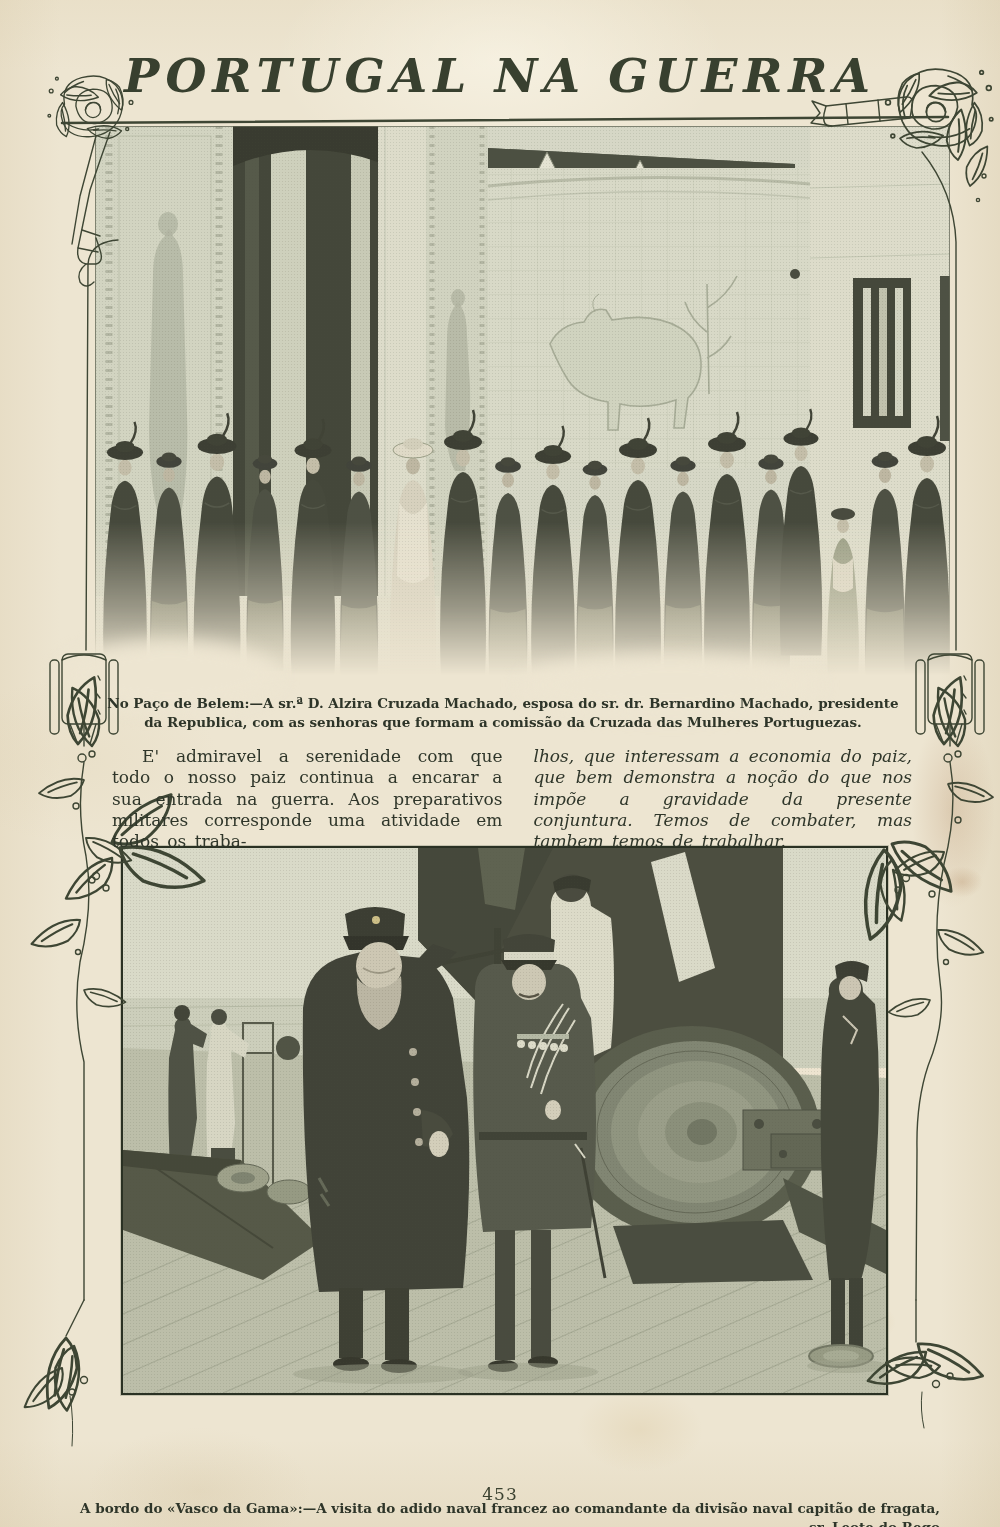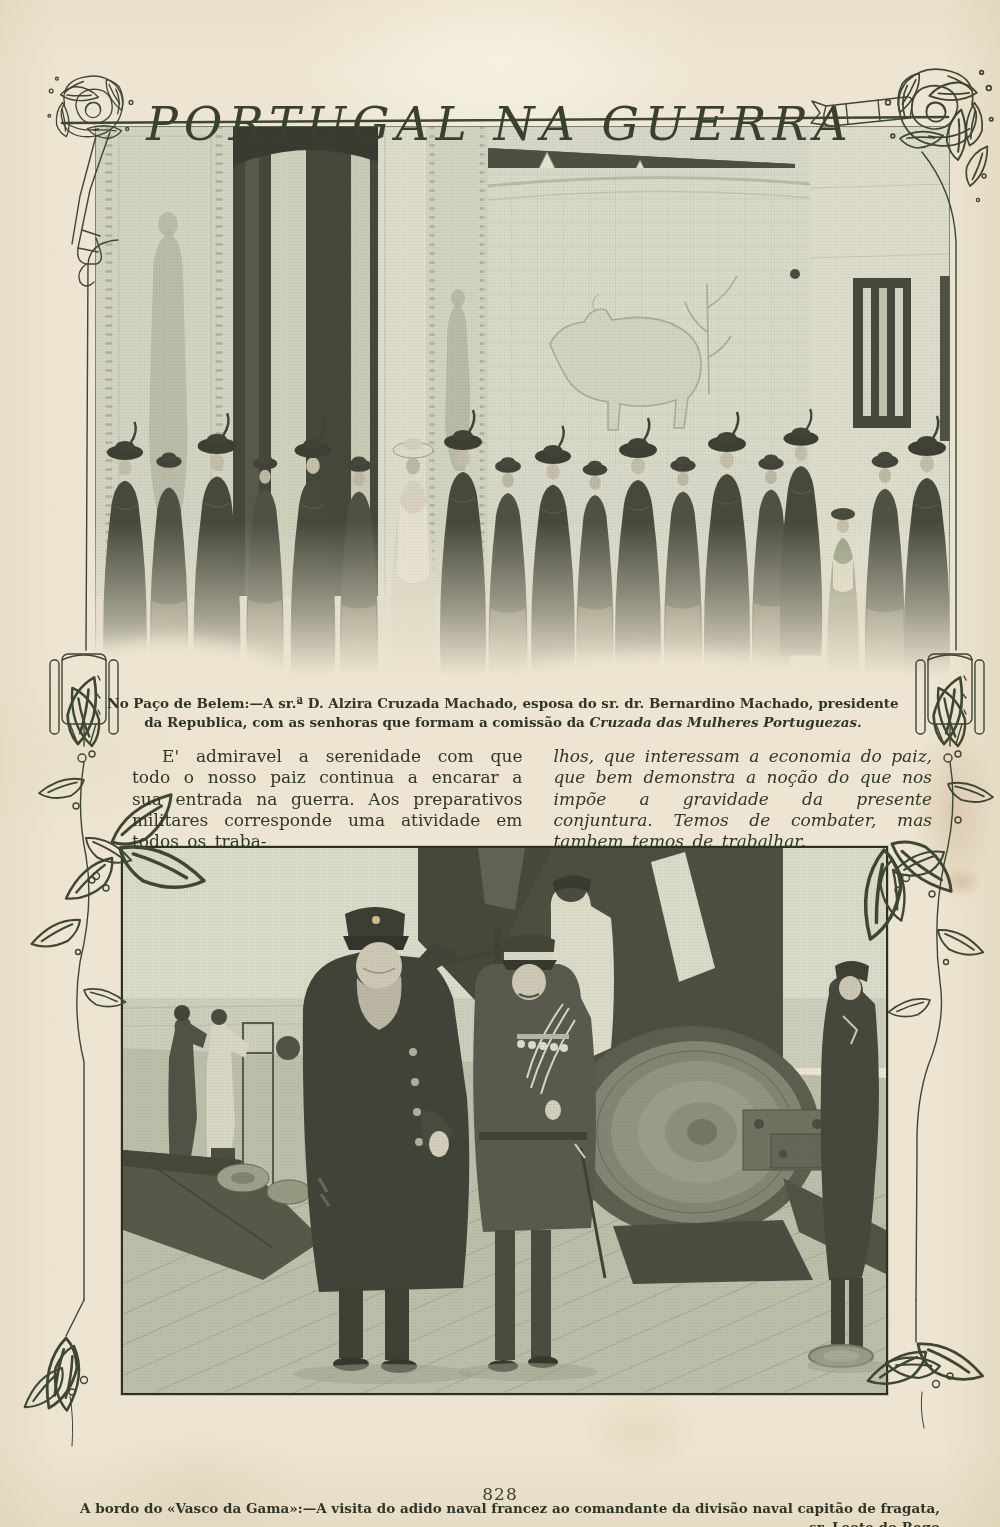--- a/index.html
+++ b/index.html
@@ -18,22 +18,22 @@
       radial-gradient(ellipse 90px 60px at 640px 1430px, rgba(190,155,85,.14), transparent 70%),
       radial-gradient(ellipse 40px 28px at 868px 1322px, rgba(198,160,90,.16), transparent 70%),
       radial-gradient(ellipse 160px 90px at 200px 1490px, rgba(185,160,110,.12), transparent 70%),
       radial-gradient(ellipse 200px 120px at 80px 760px, rgba(200,180,130,.10), transparent 70%),
       radial-gradient(ellipse 300px 160px at 500px 60px, rgba(255,252,240,.5), transparent 75%),
       linear-gradient(90deg, rgba(214,198,164,.25) 0, rgba(237,229,209,0) 60px, rgba(237,229,209,0) 940px, rgba(209,193,158,.28) 1000px),
       linear-gradient(180deg, rgba(222,208,176,.25) 0, rgba(237,229,209,0) 70px, rgba(237,229,209,0) 1440px, rgba(214,198,164,.3) 1527px);
   }
   .title{
     position:absolute;left:0;top:48px;width:1000px;z-index:3;
-    text-align:center;font-size:47px;font-weight:normal;font-style:italic;
-    letter-spacing:6px;color:#38402f;margin-top:48px;
+    text-align:center;font-size:47px;font-weight:bold;font-style:italic;
+    letter-spacing:6px;color:#38402f;
   }
   .photo{position:absolute;overflow:hidden;}
   .photo svg{display:block;}
   .halftone{
     position:absolute;inset:0;pointer-events:none;opacity:.13;
     background-image:radial-gradient(#2c3322 .6px, transparent .75px);
     background-size:3px 3px;
   }
   .tint{position:absolute;inset:0;pointer-events:none;background:rgba(236,227,207,.16);}
   .photo1-wrap{
@@ -44,26 +44,26 @@
   .photo2-wrap{
     left:121px;top:846px;width:763px;height:545px;z-index:1;
     border:2px solid #2a3123;box-shadow:0 0 0 1px rgba(80,90,70,.25);
   }
   .caption{
     position:absolute;z-index:3;text-align:center;
     font-size:13.5px;font-weight:bold;line-height:1.4;color:#2e352а;
     color:#2e3529;
   }
   .caption .lead{}
-  .caption .ital{font-style:italic;margin-top:24px;}
+  .caption .ital{margin-top:24px;}
   .caption1{left:100px;top:694px;width:806px;}
   .caption2{left:60px;top:1499px;width:880px;text-align:right;}
   .cols{
     position:absolute;left:112px;top:746px;width:800px;z-index:3;
-    display:flex;gap:31px;margin-left:20px;
+    display:flex;gap:31px;
   }
   .col{
     text-align:justify;font-size:17px;line-height:1.25;color:#2f362a;
     word-spacing:3px;
   }
   .col.left{width:394px;text-indent:30px;}
   .col.right{width:382px;font-style:italic;}
   .pagenum{
     position:absolute;left:0;top:1484px;width:1000px;z-index:3;
     text-align:center;font-size:17px;letter-spacing:1px;color:#3a4130;
@@ -340,21 +340,21 @@
     <ellipse cx="724" cy="518" rx="40" ry="7" fill="#8f967f" opacity=".5"></ellipse>
   </svg>
   <div class="halftone"></div>
   <div class="tint"></div>
 </div>
 
 <div class="caption caption2">
   <span class="lead">A bordo do «Vasco da Gama»:</span><span>—A visita do adido naval francez ao comandante da divisão naval capitão de fragata, sr. Leote do Rego</span>
 </div>
 
-<div class="pagenum">828</div>
+<div class="pagenum">453</div>
 
 <svg class="border-art" width="1000" height="1527" viewBox="0 0 1000 1527">
   <defs>
     <g id="leaf" fill="none">
       <path d="M0 0 Q-16 8 -20 30 Q-8 28 0 16 Q3 7 0 0 Z"></path>
       <path d="M-3 5 Q-10 14 -15 25"></path>
     </g>
     <g id="rose" fill="none">
       <path d="M-30 -6 Q-34 -28 -12 -34 Q10 -40 24 -26 Q36 -12 28 8 Q20 26 -2 28 Q-26 30 -32 12 Q-36 0 -30 -6 Z"></path>
       <path d="M-18 -4 Q-18 -20 0 -22 Q18 -22 20 -6 Q22 10 4 14 Q-14 16 -18 -4 Z"></path>

